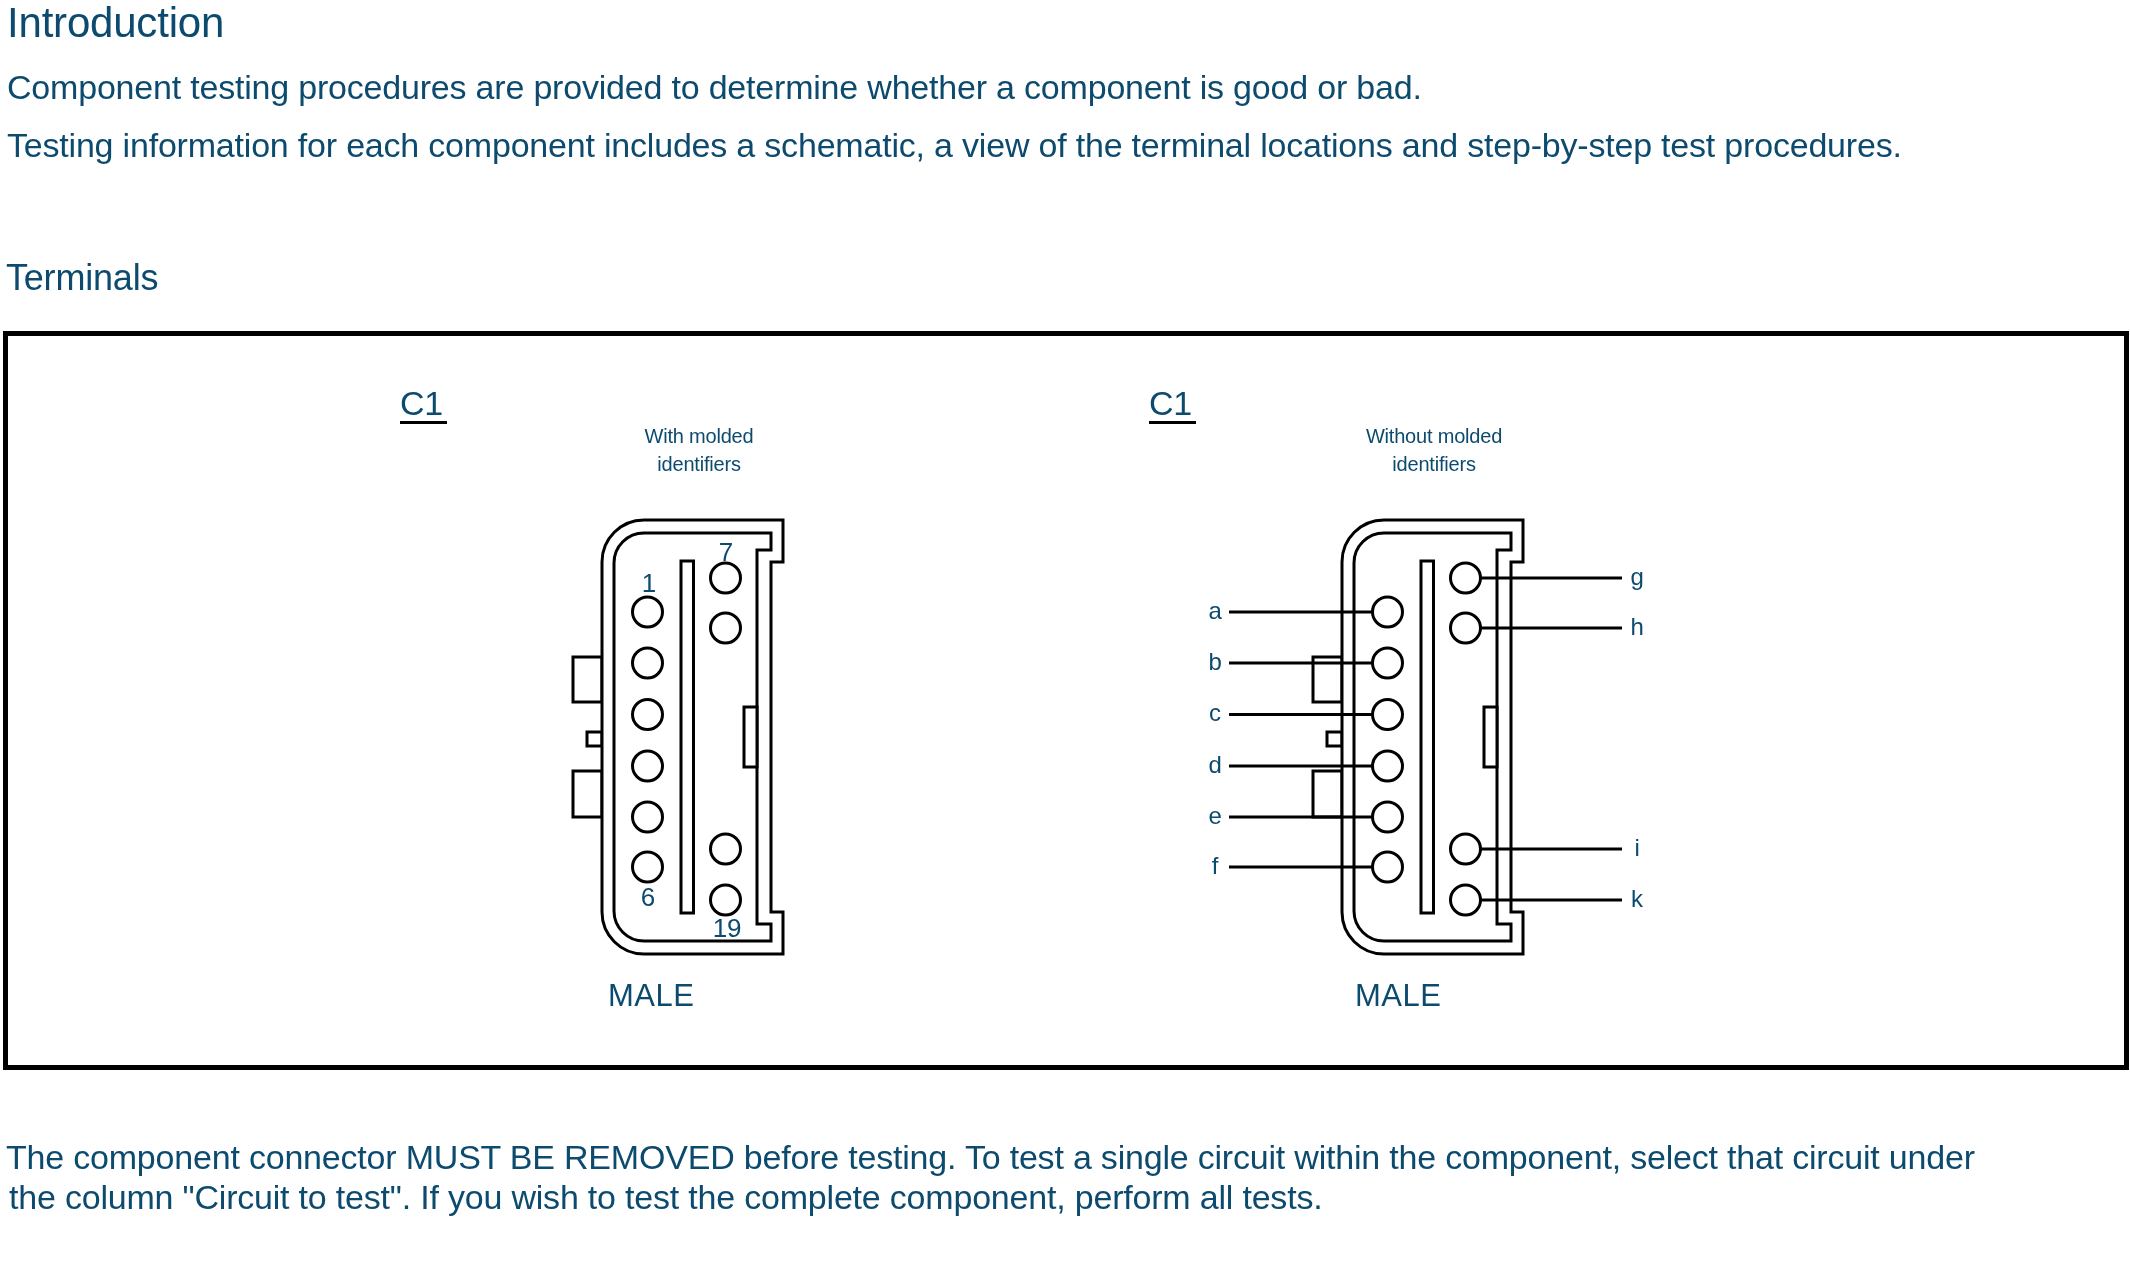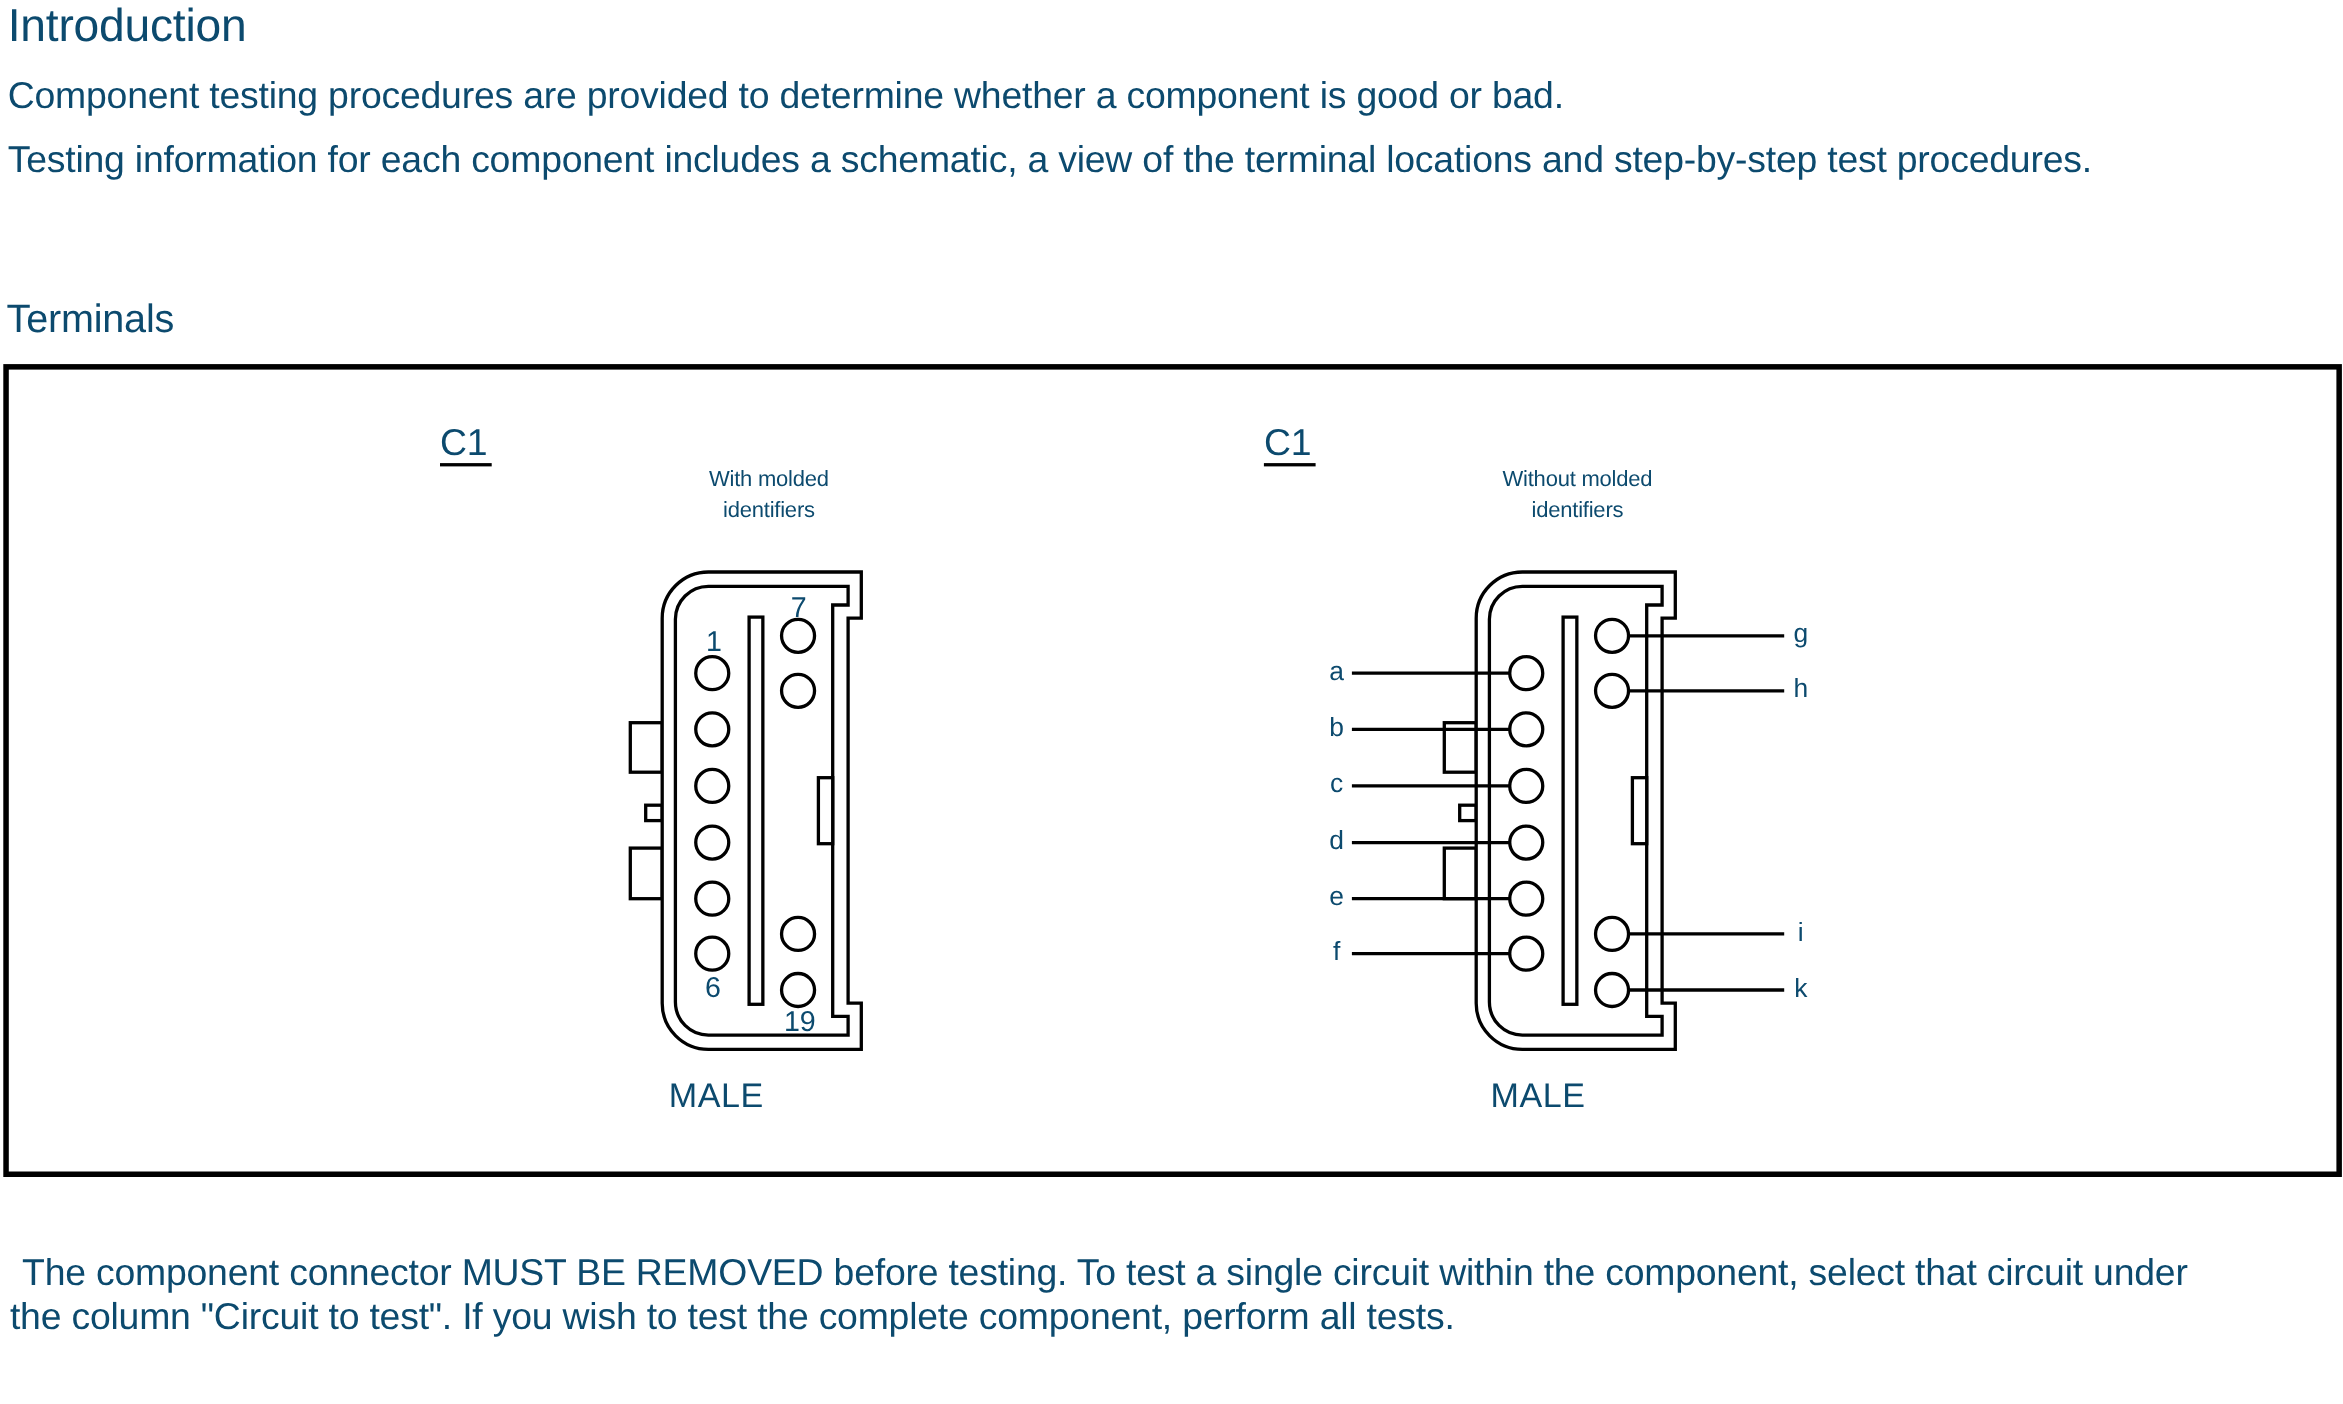--- a/index.html
+++ b/index.html
@@ -31,21 +31,21 @@
   svg{position:absolute;left:0;top:0;}
 </style>
 </head>
 <body>
 
 <div id="page">
 
   <div class="abs h1" style="left:7px;top:1px;">Introduction</div>
   <div class="abs body-text" style="left:7px;top:70px;">Component testing procedures are provided to determine whether a component is good or bad.</div>
   <div class="abs body-text" style="left:7px;top:128px;">Testing information for each component includes a schematic, a view of the terminal locations and step-by-step test procedures.</div>
-  <div class="abs h2" style="left:6px;top:272px;">Terminals</div>
+  <div class="abs h2" style="left:6px;top:260px;">Terminals</div>
 
   <div class="diagram-box"></div>
 
   <svg width="2130" height="1276" viewBox="0 0 2130 1276">
     <defs>
       <g id="connector-body" stroke="#000000" stroke-width="3">
 
         <rect x="573" y="657" width="29" height="45" fill="#ffffff"></rect>
         <rect x="587" y="732" width="15" height="14" fill="#ffffff"></rect>
         <rect x="573" y="771" width="29" height="46" fill="#ffffff"></rect>
@@ -118,16 +118,16 @@
   <div class="abs pin-letter" style="left:1200px;top:701px;width:30px;">c</div>
   <div class="abs pin-letter" style="left:1200px;top:753px;width:30px;">d</div>
   <div class="abs pin-letter" style="left:1200px;top:804px;width:30px;">e</div>
   <div class="abs pin-letter" style="left:1200px;top:854px;width:30px;">f</div>
 
   <div class="abs pin-letter" style="left:1622px;top:565px;width:30px;">g</div>
   <div class="abs pin-letter" style="left:1622px;top:615px;width:30px;">h</div>
   <div class="abs pin-letter" style="left:1622px;top:836px;width:30px;">i</div>
   <div class="abs pin-letter" style="left:1622px;top:887px;width:30px;">k</div>
 
-  <div class="abs body-text" style="left:6px;top:1140px;margin-left:14px;">The component connector MUST BE REMOVED before testing. To test a single circuit within the component, select that circuit under</div>
+  <div class="abs body-text" style="left:6px;top:1140px;">The component connector MUST BE REMOVED before testing. To test a single circuit within the component, select that circuit under</div>
   <div class="abs body-text" style="left:9px;top:1180px;">the column "Circuit to test". If you wish to test the complete component, perform all tests.</div>
 
 </div>
 
 </body></html>

